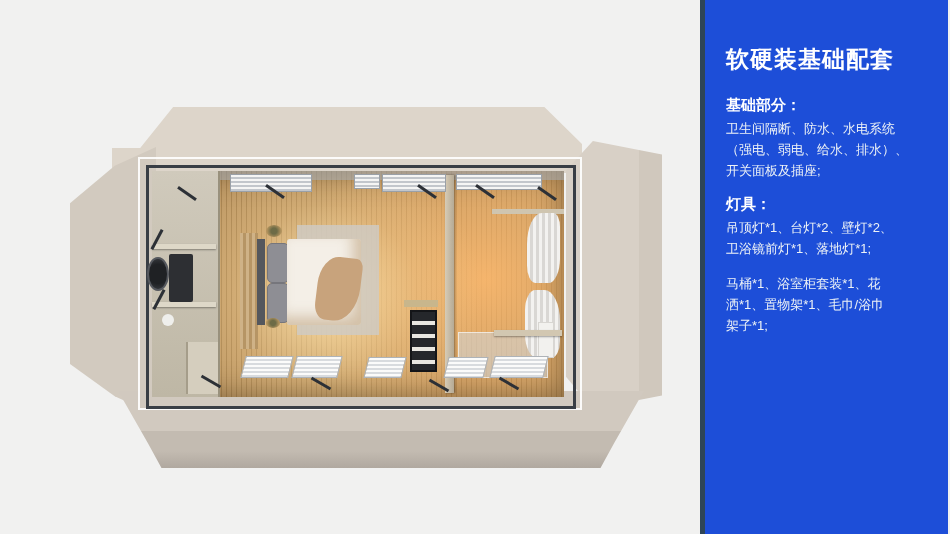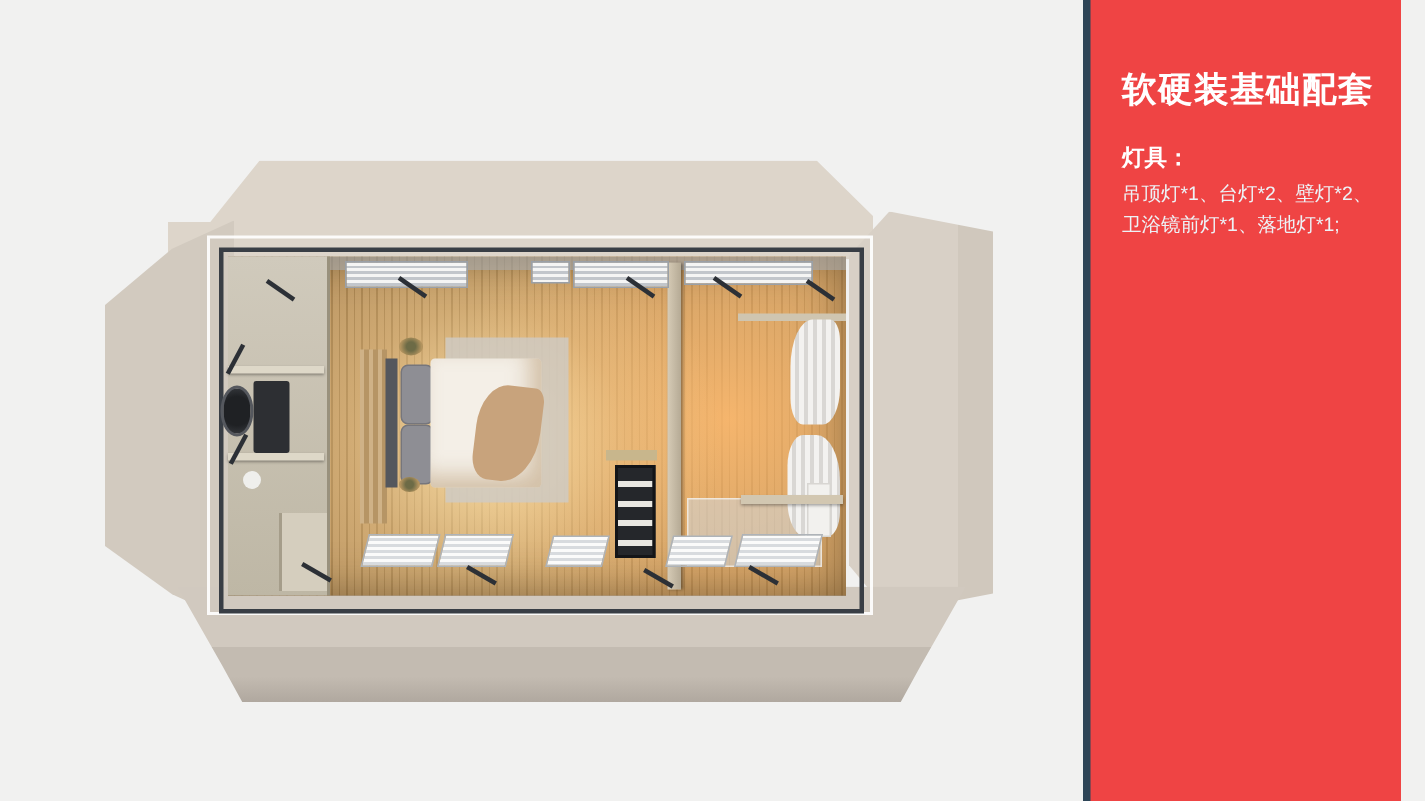--- a/index.html
+++ b/index.html
@@ -1,22 +1,22 @@
 <!DOCTYPE html>
 <html><head>
 <meta charset="utf-8">
 <style>
   html,body{margin:0;padding:0;background:#ffffff;}
   .stage{position:relative;width:950px;height:534px;overflow:hidden;
          font-family:"Liberation Sans","DejaVu Sans",sans-serif;background:#f1f1f0;}
   .s{position:absolute;}
 
   
-  .panel{position:absolute;top:0;right:16px;width:212px;height:534px;box-sizing:border-box;
-         background:#ef4444;border-left:5px solid #2e4557;color:#ffffff;
+  .panel{position:absolute;top:0;right:2px;width:248px;height:534px;box-sizing:border-box;
+         background:#1d4ed8;border-left:5px solid #2e4557;color:#ffffff;
          padding:44px 14px 0 21px;}
   .panel h1{font-size:23px;font-weight:bold;letter-spacing:1px;margin:0 0 21px 0;color:#ffffff;}
   .panel section{margin:0 0 14px 0;}
   .panel h2{font-size:15px;font-weight:bold;margin:0 0 3px 0;color:#ffffff;}
   .panel p{font-size:13px;line-height:21px;margin:0;color:#edf2f6;white-space:pre-line;}
 
   
   .shell-top{left:112px;top:107px;width:470px;height:66px;background:#ddd5ca;
              clip-path:polygon(0 100%,0 62%,6% 62%,13% 0,92% 0,100% 56%,100% 100%);}
   .shell-right{left:566px;top:141px;width:96px;height:268px;
@@ -134,28 +134,37 @@
     <div class="s brace" style="left:310px;top:382px;transform:rotate(30deg);"></div>
     <div class="s brace" style="left:428px;top:384px;transform:rotate(30deg);"></div>
     <div class="s brace" style="left:498px;top:382px;transform:rotate(30deg);"></div>
     <div class="s brace" style="left:146px;top:238px;transform:rotate(-62deg);"></div>
     <div class="s brace" style="left:148px;top:298px;transform:rotate(-62deg);"></div>
   </div>
 
   <aside class="panel">
     <h1>软硬装基础配套</h1>
 
+    <section>
+      <h2>基础部分：</h2>
+      <p>卫生间隔断、防水、水电系统
+（强电、弱电、给水、排水）、
+开关面板及插座;</p>
+    </section>
 
     <section>
     </section>
 
     <section>
       <h2>灯具：</h2>
       <p>吊顶灯*1、台灯*2、壁灯*2、
 卫浴镜前灯*1、落地灯*1;</p>
     </section>
 
     <section>
+      <p>马桶*1、浴室柜套装*1、花
+洒*1、置物架*1、毛巾/浴巾
+架子*1;</p>
     </section>
 
   </aside>
 
 </div>
 
 </body></html>

